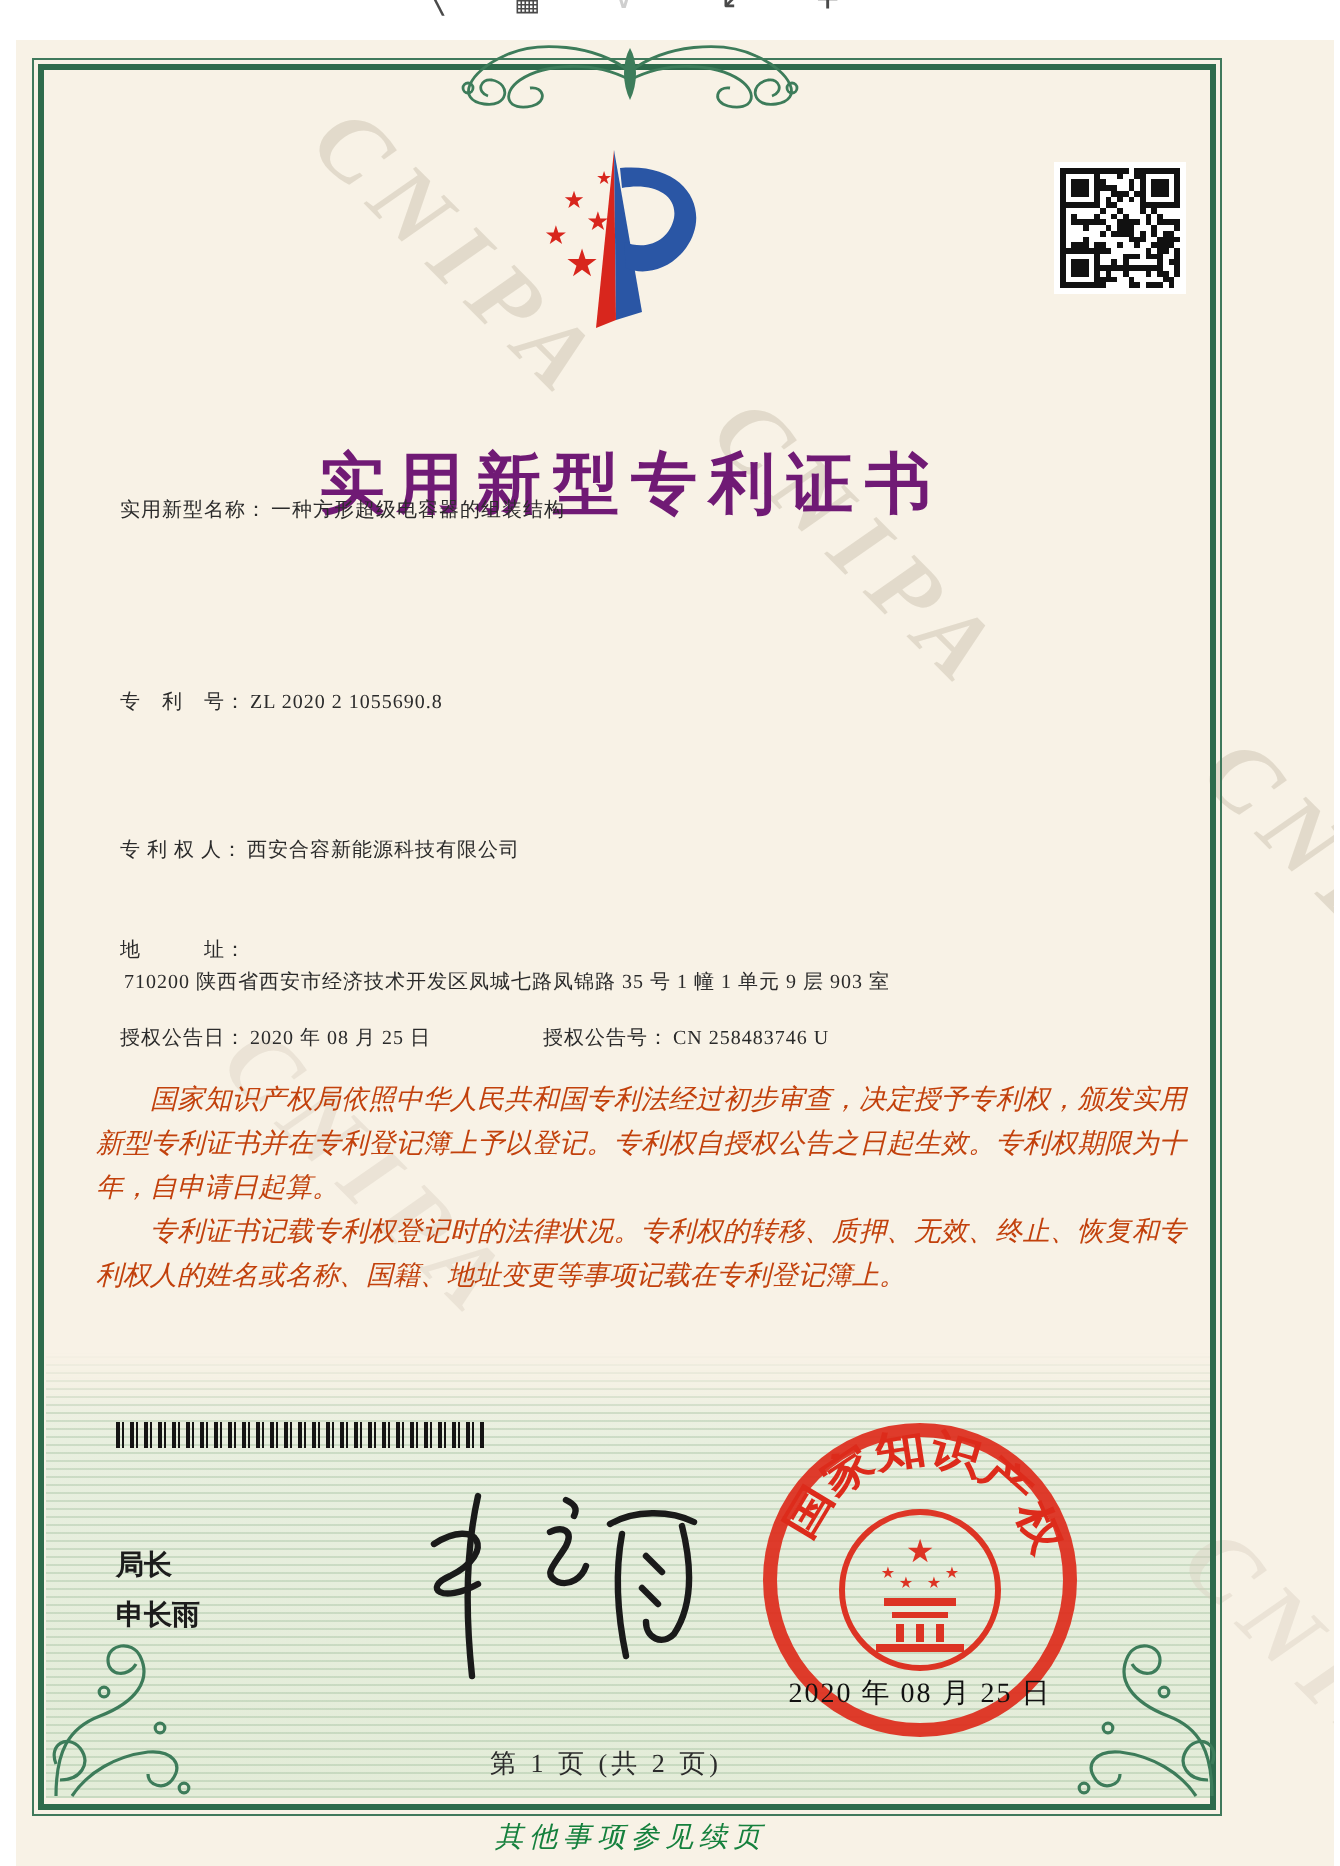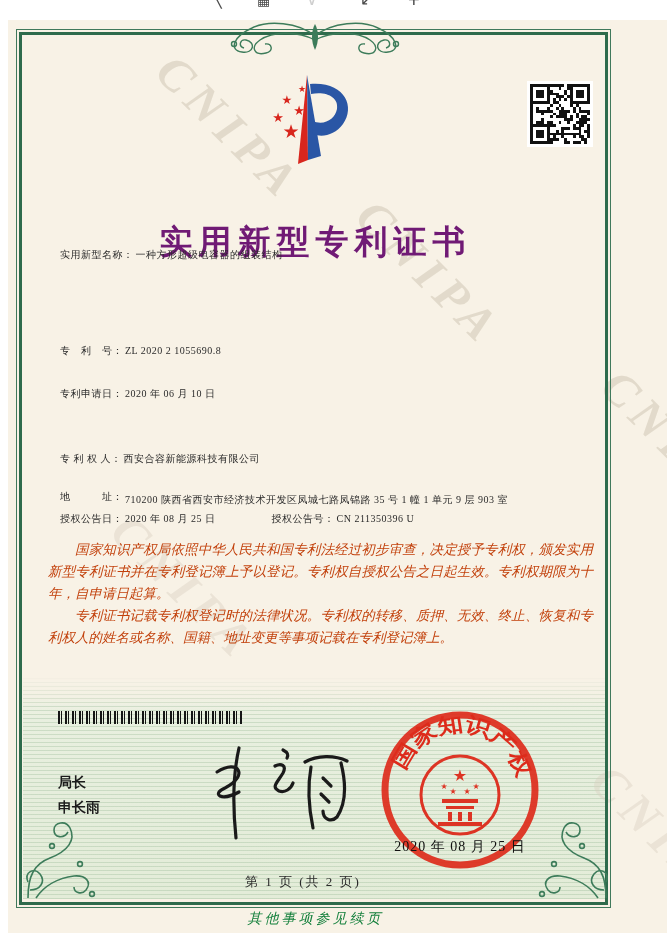--- a/index.html
+++ b/index.html
@@ -416,33 +416,30 @@
   </div>
 
   <div class="title">实用新型专利证书</div>
 
   <div class="field" style="top:228px;">
     <span>实用新型名称：</span><span class="val">一种方形超级电容器的组装结构</span>
   </div>
   <div class="field" style="top:324px;">
     <span>专　利　号：</span><span class="val">ZL 2020 2 1055690.8</span>
   </div>
-  <div class="field" style="top:367px;">
-    <span>专利申请日：</span><span class="val">2020 年 06 月 10 日</span>
-  </div>
-  <div class="field" style="top:432px;">
+  <div class="field" style="top:398px;">
     <span>专 利 权 人：</span><span class="val">西安合容新能源科技有限公司</span>
   </div>
-  <div class="field addr" style="top:470px;">
+  <div class="field addr" style="top:448px;flex-direction:column;">
     <span>地　　　址：</span>
       <span class="val">710200 陕西省西安市经济技术开发区凤城七路凤锦路 35 号 1 幢 1 单元 9 层 903 室</span>
   </div>
   <div class="field grant-row" style="top:492px;">
     <span><span>授权公告日：</span><span class="val">2020 年 08 月 25 日</span></span>
-    <span><span>授权公告号：</span><span class="val">CN 211350396 U</span></span>
+    <span><span>授权公告号：</span><span class="val">CN 258483746 U</span></span>
   </div>
 
   <div class="paras">
     <p>国家知识产权局依照中华人民共和国专利法经过初步审查，决定授予专利权，颁发实用新型专利证书并在专利登记簿上予以登记。专利权自授权公告之日起生效。专利权期限为十年，自申请日起算。</p>
     <p>专利证书记载专利权登记时的法律状况。专利权的转移、质押、无效、终止、恢复和专利权人的姓名或名称、国籍、地址变更等事项记载在专利登记簿上。</p>
   </div>
 
   <div class="barcode"></div>
 
   <div class="director">

